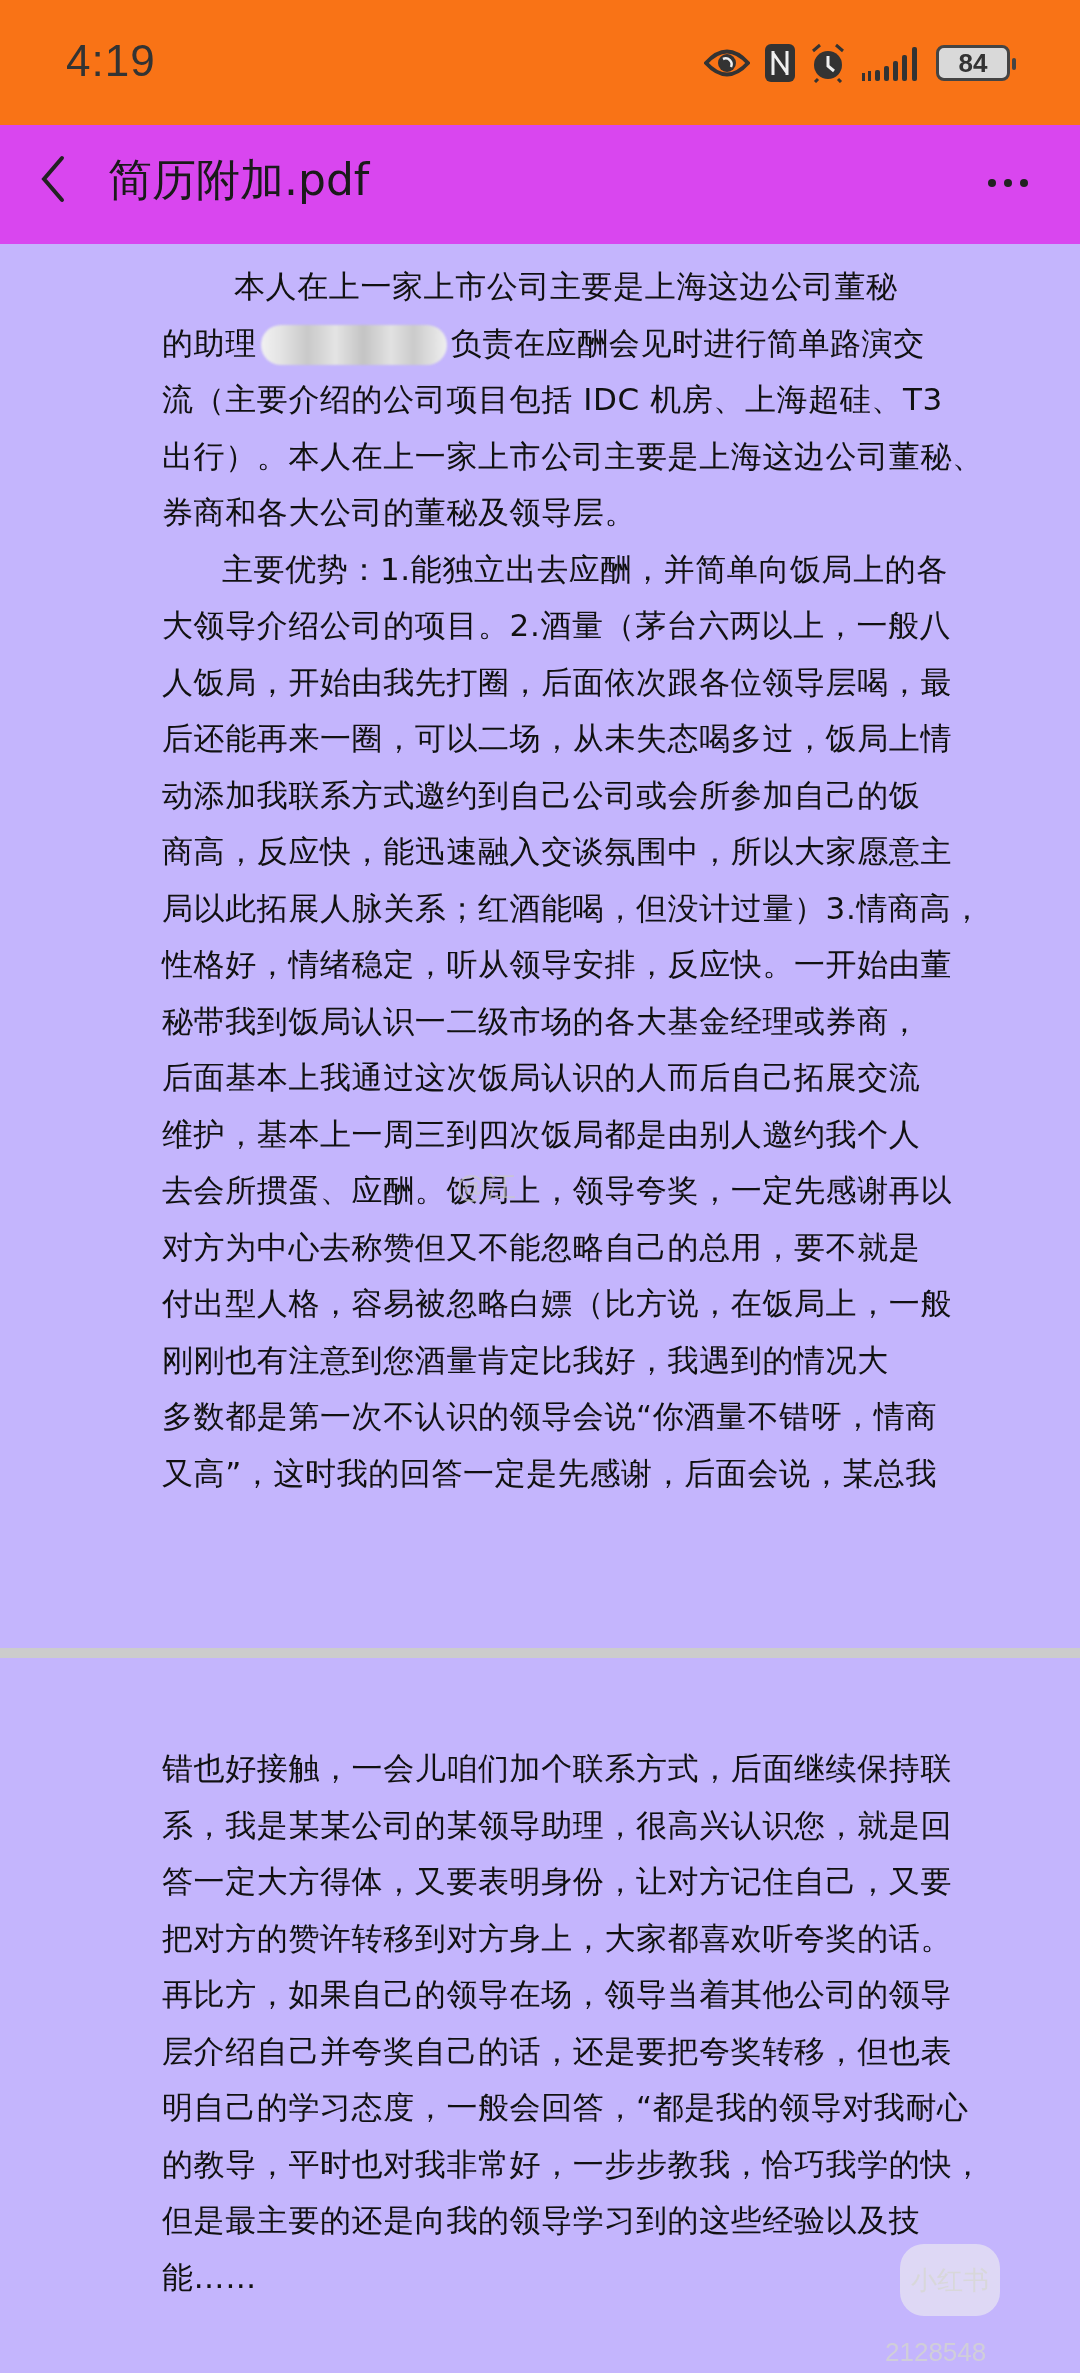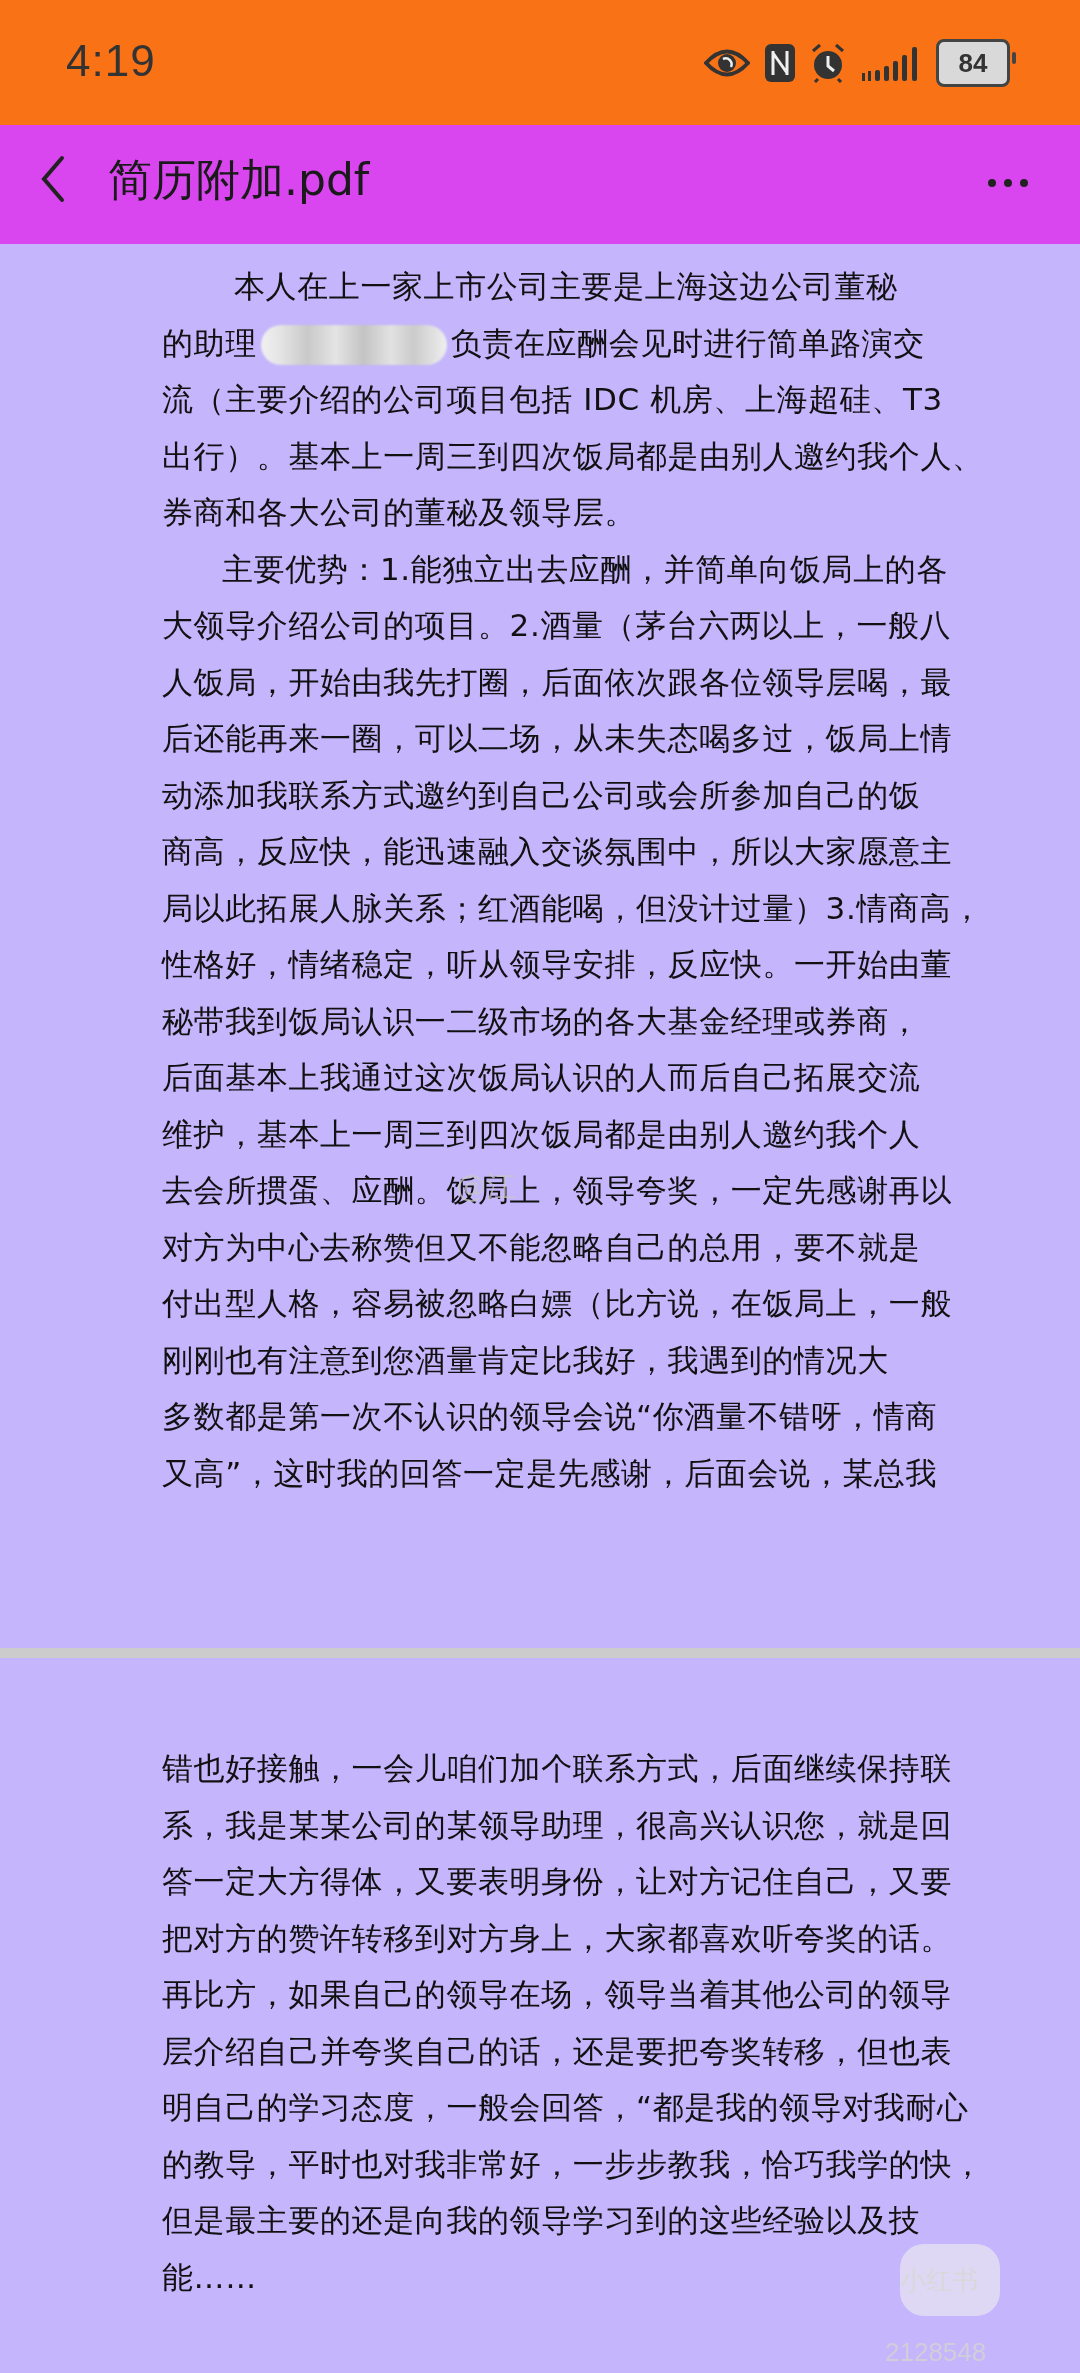--- a/index.html
+++ b/index.html
@@ -14,21 +14,21 @@
     position: absolute; left: 66px; top: 36px;
     font-size: 44px; color: #333; letter-spacing: 1px;
     font-family: "Liberation Sans", sans-serif;
   }
   .status-icons {
     position: absolute; right: 70px; top: 38px; height: 50px;
     display: flex; align-items: center; gap: 14px;
   }
   .status-icons svg { display: block; }
   .battery {
-    width: 74px; height: 48px; border: 3px solid #444; border-radius: 8px;
+    width: 74px; height: 36px; border: 3px solid #444; border-radius: 8px;
     position: relative; background: #d9d9d9; display: flex; align-items: center; justify-content: center;
     font-size: 26px; font-weight: bold; color: #333; font-family: "Liberation Sans", sans-serif;
   }
   .battery::after {
     content: ""; position: absolute; right: -9px; top: 10px; width: 4px; height: 12px;
     background: #444; border-radius: 2px;
   }
 
   .app-bar {
     position: absolute; left: 0; top: 125px; width: 1080px; height: 119px;
@@ -77,21 +77,21 @@
     filter: blur(1px);
   }
 
   .watermark-handle {
     position: absolute; left: 456px; top: 923px;
     font-size: 30px; color: rgba(200,200,200,0.75); pointer-events: none;
   }
   .watermark-logo {
     position: absolute; left: 900px; top: 2000px; width: 100px; height: 72px;
     border-radius: 24px; background: rgba(240,240,240,0.6);
-    display: flex; align-items: center; justify-content: flex-start;
+    display: flex; align-items: center; justify-content: center;
     font-size: 26px; color: rgba(215,215,215,0.9); pointer-events: none;
   }
   .watermark-id {
     position: absolute; left: 885px; top: 2093px;
     font-size: 26px; color: rgba(210,210,210,0.85); pointer-events: none;
     font-family: "Liberation Sans", sans-serif;
   }
 </style>
 </head>
 <body>
@@ -152,21 +152,21 @@
   </div>
 </div>
 
 <div class="pdf-viewer">
 
   <div class="pdf-page p1">
     <div class="page-lines">
       <div class="line indent">本人在上一家上市公司主要是上海这边公司董秘</div>
       <div class="line"><span>的助理</span><span class="redaction"></span><span>负责在应酬会见时进行简单路演交</span></div>
       <div class="line">流（主要介绍的公司项目包括 IDC 机房、上海超硅、T3</div>
-      <div class="line">出行）。基本上一周三到四次饭局都是由别人邀约我个人、</div>
+      <div class="line">出行）。本人在上一家上市公司主要是上海这边公司董秘、</div>
       <div class="line">券商和各大公司的董秘及领导层。</div>
       <div class="line indent2">主要优势：1.能独立出去应酬，并简单向饭局上的各</div>
       <div class="line">大领导介绍公司的项目。2.酒量（茅台六两以上，一般八</div>
       <div class="line">人饭局，开始由我先打圈，后面依次跟各位领导层喝，最</div>
       <div class="line">后还能再来一圈，可以二场，从未失态喝多过，饭局上情</div>
       <div class="line">动添加我联系方式邀约到自己公司或会所参加自己的饭</div>
       <div class="line">商高，反应快，能迅速融入交谈氛围中，所以大家愿意主</div>
       <div class="line">局以此拓展人脉关系；红酒能喝，但没计过量）3.情商高，</div>
       <div class="line">性格好，情绪稳定，听从领导安排，反应快。一开始由董</div>
       <div class="line">秘带我到饭局认识一二级市场的各大基金经理或券商，</div>

